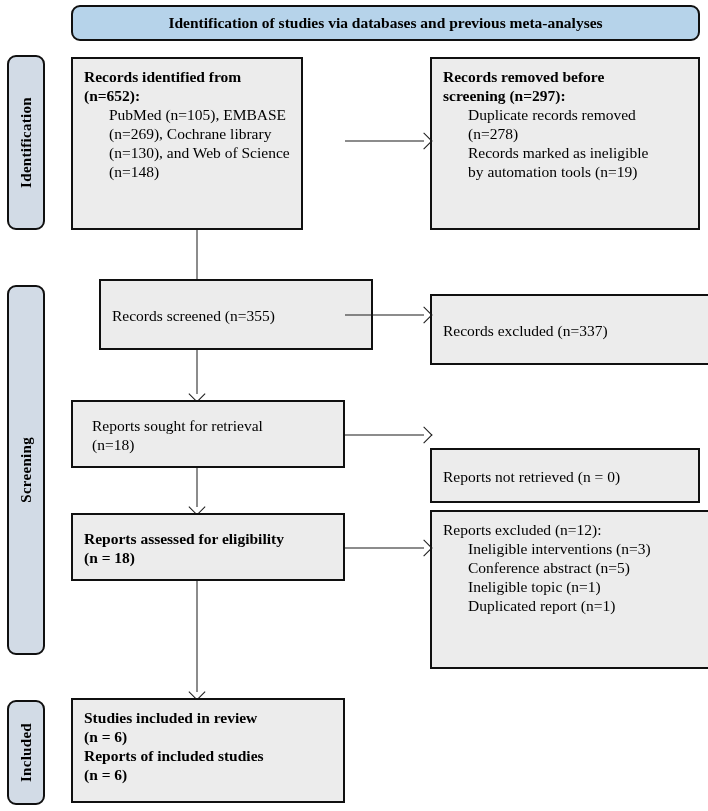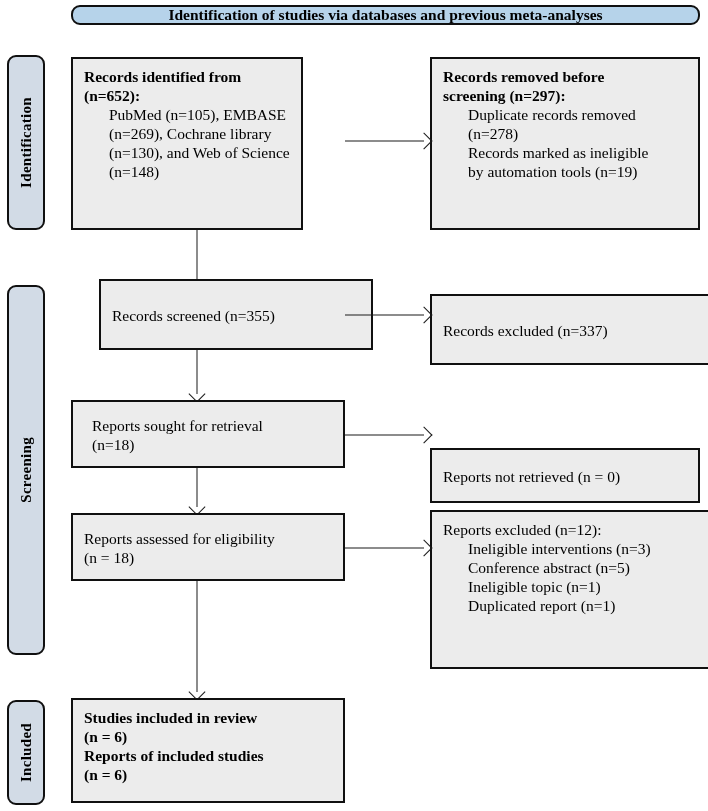--- a/index.html
+++ b/index.html
@@ -110,21 +110,21 @@
     bottom: 0; left: 50%;
     border-width: 0 1.7px 1.7px 0;
     transform: translateX(-50%) rotate(45deg);
   }
 </style>
 </head>
 <body>
 
 <div id="page">
 
-  <div class="banner" style="left:71px; top:5px; width:629px; height:20px;">
+  <div class="banner" style="left:71px; top:5px; width:629px; height:36px;">
     <span class="banner-text">Identification of studies via databases and previous meta-analyses</span>
   </div>
 
   <div class="stage" style="left:7px; top:55px; width:38px; height:175px;">
     <span class="stage-text">Identification</span>
   </div>
 
   <div class="stage" style="left:7px; top:285px; width:38px; height:370px;">
     <span class="stage-text">Screening</span>
   </div>
@@ -203,21 +203,21 @@
   <div class="conn" style="left:345px; top:424px; width:85px; height:22px;">
     <div class="shaft-h" style="width:79px;"></div>
     <div class="head-r"></div>
   </div>
 
   <div class="conn" style="left:186px; top:468px; width:22px; height:45px;">
     <div class="shaft-v" style="height:39px;"></div>
     <div class="head-d"></div>
   </div>
 
-  <div class="box center" style="left:71px; top:513px; width:274px; height:68px;">
+  <div class="box center" style="left:71px; top:513px; width:274px; height:68px;font-weight:bold;">
     <div class="box-inner">
       <span class="ln">Reports assessed for eligibility</span>
       <span class="ln">(n = 18)</span>
     </div>
   </div>
 
   <div class="box" style="left:430px; top:482px; width:309px; height:159px;margin-top:28px;">
     <div class="box-inner">
       <span class="ln">Reports excluded (n=12):</span>
       <span class="ln indent">Ineligible interventions (n=3)</span>

